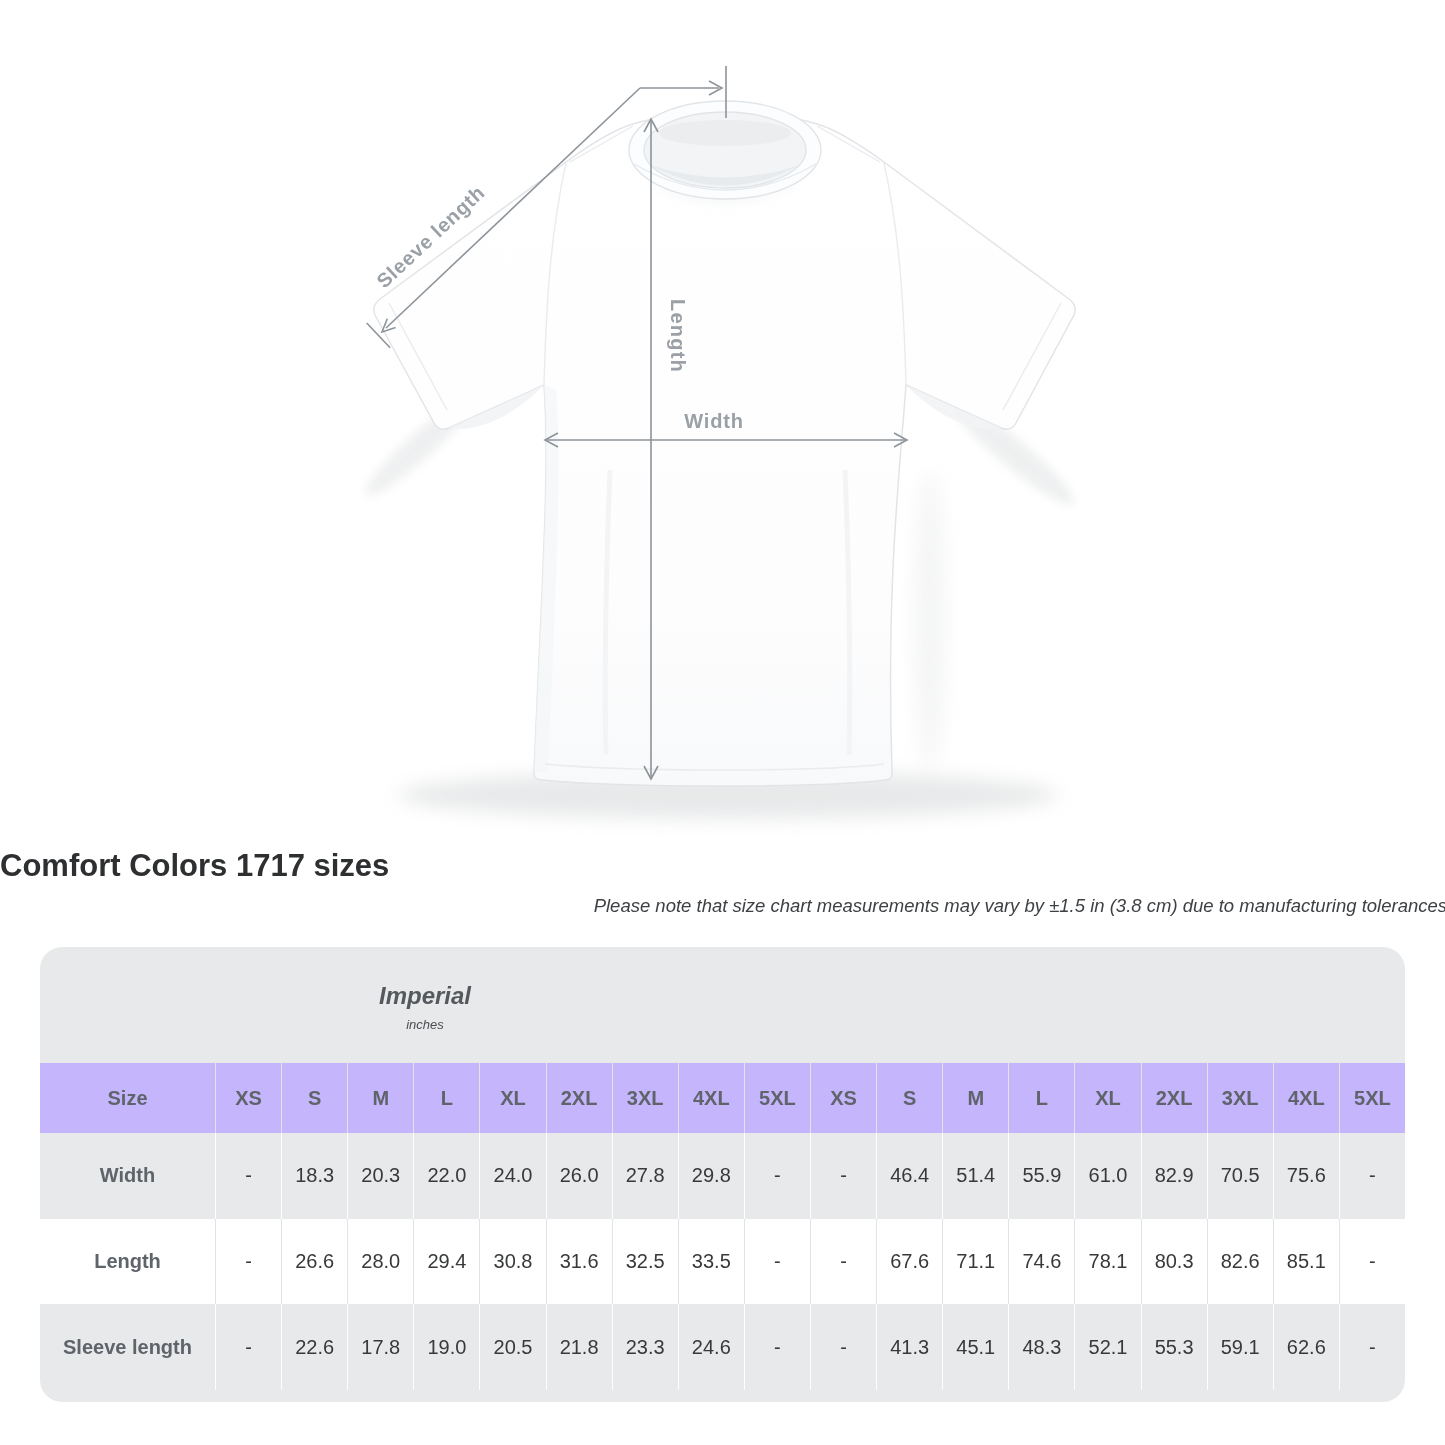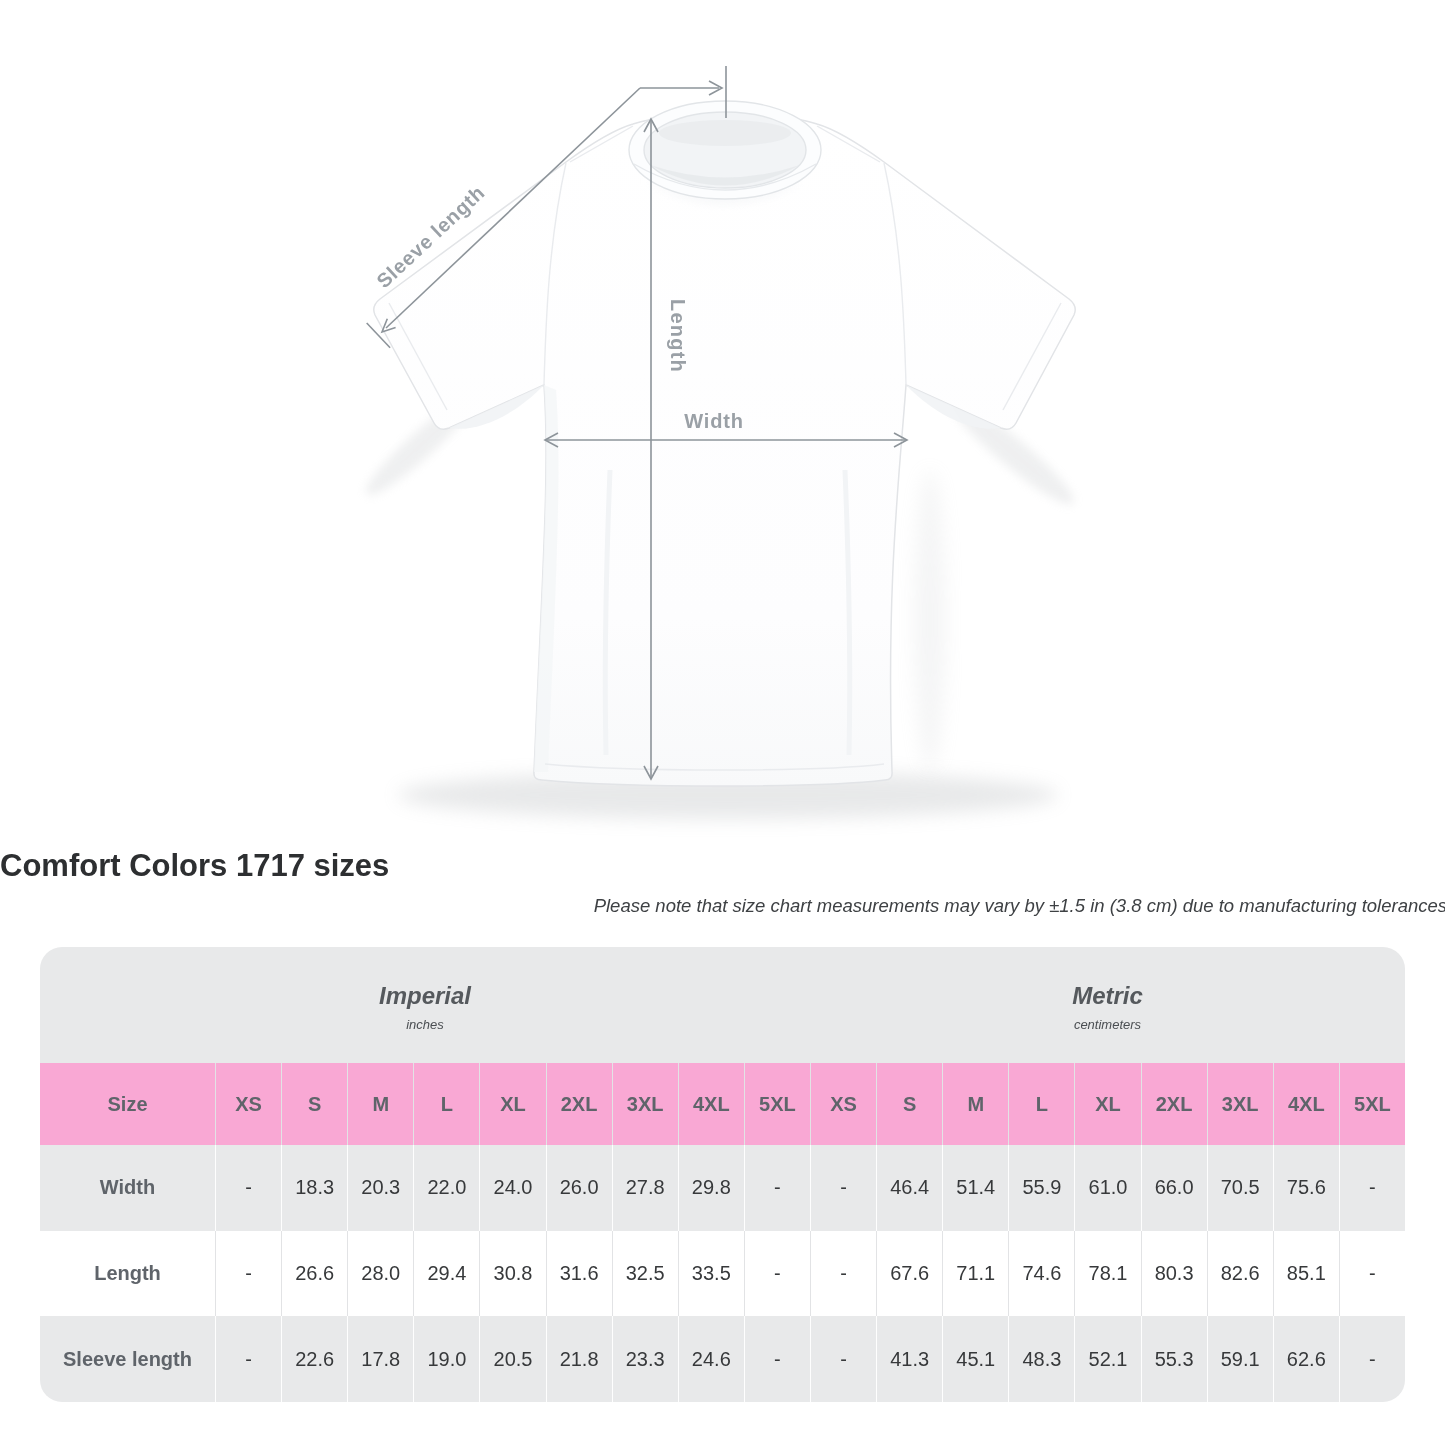--- a/index.html
+++ b/index.html
@@ -29,21 +29,21 @@
   
   .size-table{
     position:absolute;left:40px;top:947px;width:1365px;height:455px;
     background:#e8e9ea;border-radius:22px;overflow:hidden;
   }
   .group-row{display:grid;grid-template-columns:770px 1fr;height:116px;}
   .group{display:flex;flex-direction:column;align-items:center;justify-content:center;gap:7px;padding-top:4px;}
   .g-title{font-size:24px;font-weight:bold;font-style:italic;color:#55595d;}
   .g-unit{font-size:13px;font-style:italic;color:#4a4e52;}
   .row{display:grid;grid-template-columns:175px repeat(18,1fr);}
-  .header-row{height:82px;background:#f9a8d4;--sep:#e2e3e5;}
+  .header-row{height:70px;background:#c4b5fd;--sep:#e2e3e5;}
   .data-row{height:85.67px;}
   .data-row.white{background:#ffffff;--sep:#e2e3e5;}
   .data-row.gray{background:transparent;--sep:rgba(255,255,255,.95);}
   .cell{display:flex;align-items:center;justify-content:center;text-align:center;}
   .row .cell + .cell{border-left:1px solid var(--sep);}
   .cell.hdr{font-weight:bold;color:#5f646a;font-size:20px;}
   .cell.val{color:#37393b;font-size:20px;}
 </style>
 </head>
 <body>
@@ -143,24 +143,20 @@
 </div>
 
 <h1 class="title">Comfort Colors 1717 sizes</h1>
 <p class="note">Please note that size chart measurements may vary by ±1.5 in (3.8 cm) due to manufacturing tolerances</p>
 
 <div class="size-table">
   <div class="group-row">
     <div class="group">
       <div class="g-title">Imperial</div>
       <div class="g-unit">inches</div>
-    </div>
-    <div class="group">
-      <div class="g-title">Metric</div>
-      <div class="g-unit">centimeters</div>
     </div>
   </div>
   <div id="grid">
       <div class="row header-row">
         <div class="cell hdr">Size</div>
         <div class="cell hdr">XS</div>
         <div class="cell hdr">S</div>
         <div class="cell hdr">M</div>
         <div class="cell hdr">L</div>
         <div class="cell hdr">XL</div>
@@ -187,21 +183,21 @@
         <div class="cell val">24.0</div>
         <div class="cell val">26.0</div>
         <div class="cell val">27.8</div>
         <div class="cell val">29.8</div>
         <div class="cell val">-</div>
         <div class="cell val">-</div>
         <div class="cell val">46.4</div>
         <div class="cell val">51.4</div>
         <div class="cell val">55.9</div>
         <div class="cell val">61.0</div>
-        <div class="cell val">66.0</div>
+        <div class="cell val">82.9</div>
         <div class="cell val">70.5</div>
         <div class="cell val">75.6</div>
         <div class="cell val">-</div>
       </div>
       <div class="row data-row white">
         <div class="cell hdr">Length</div>
         <div class="cell val">-</div>
         <div class="cell val">26.6</div>
         <div class="cell val">28.0</div>
         <div class="cell val">29.4</div>

